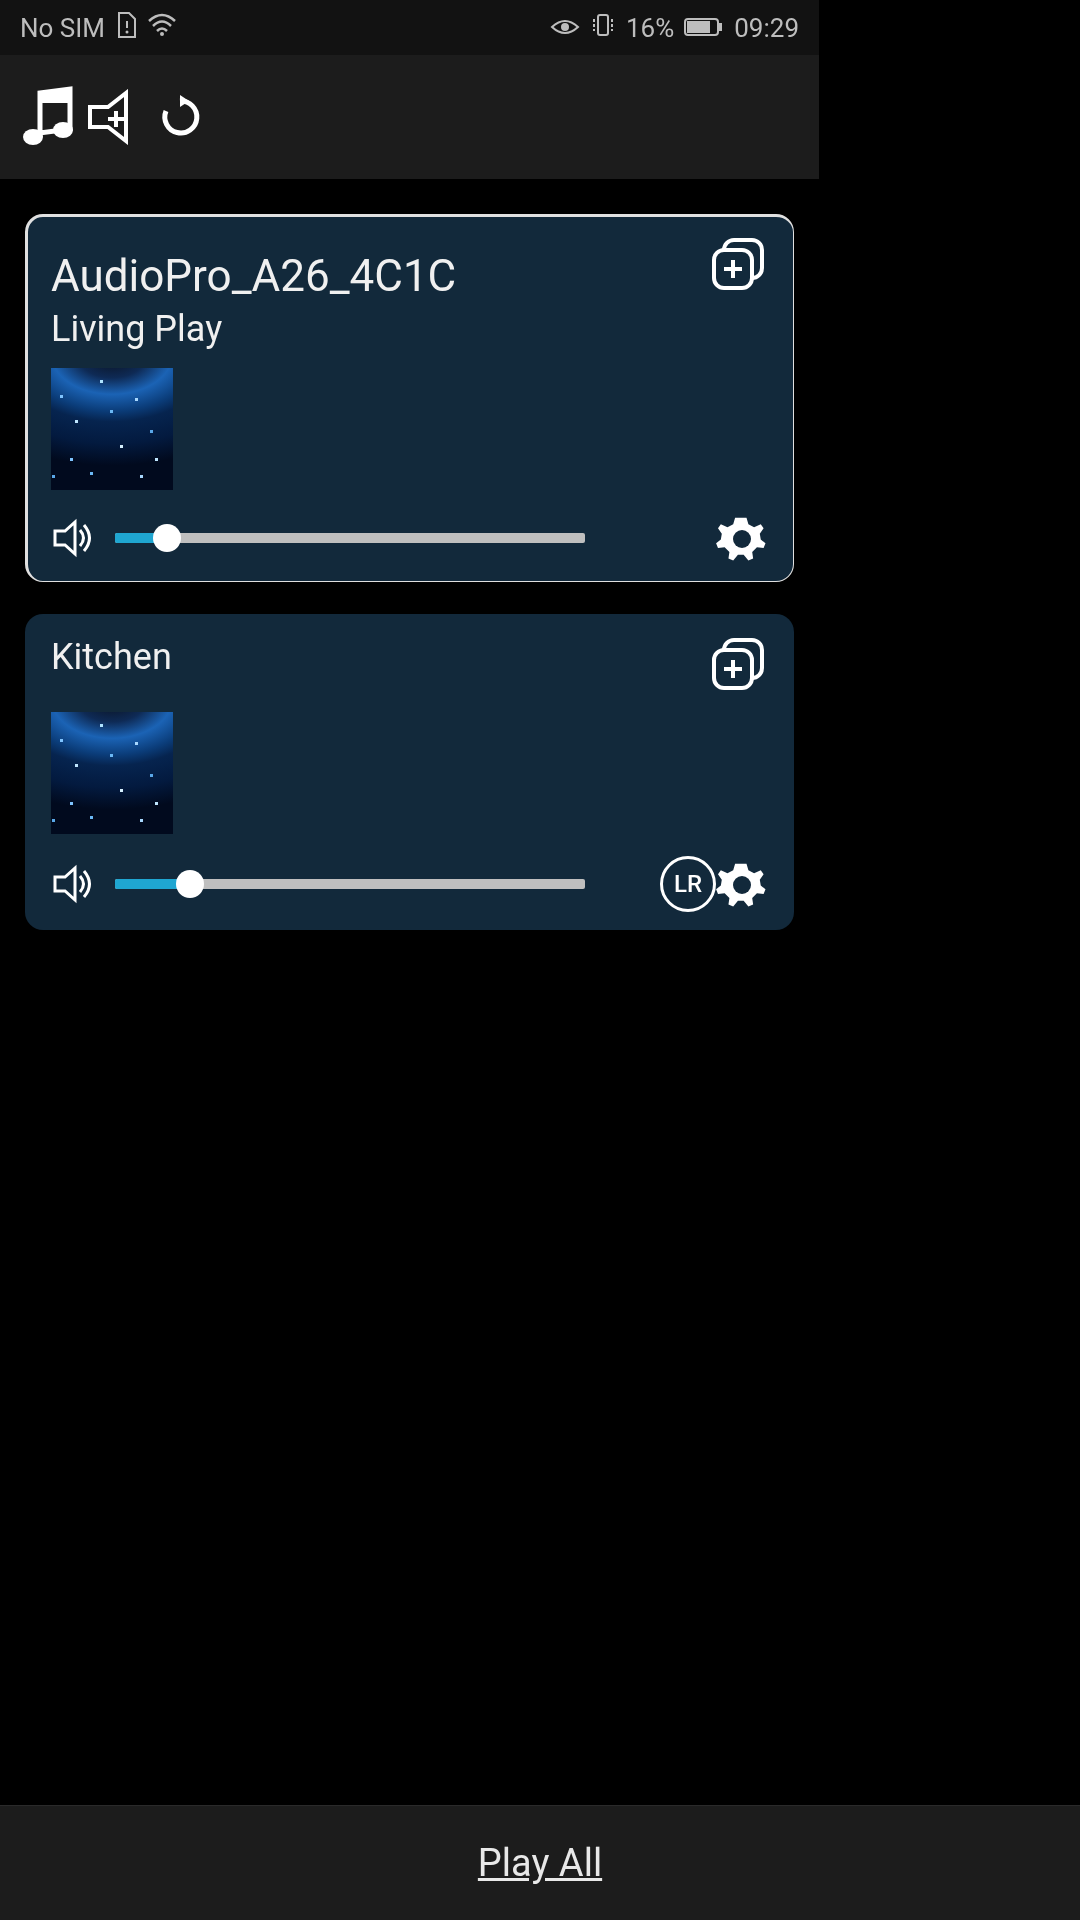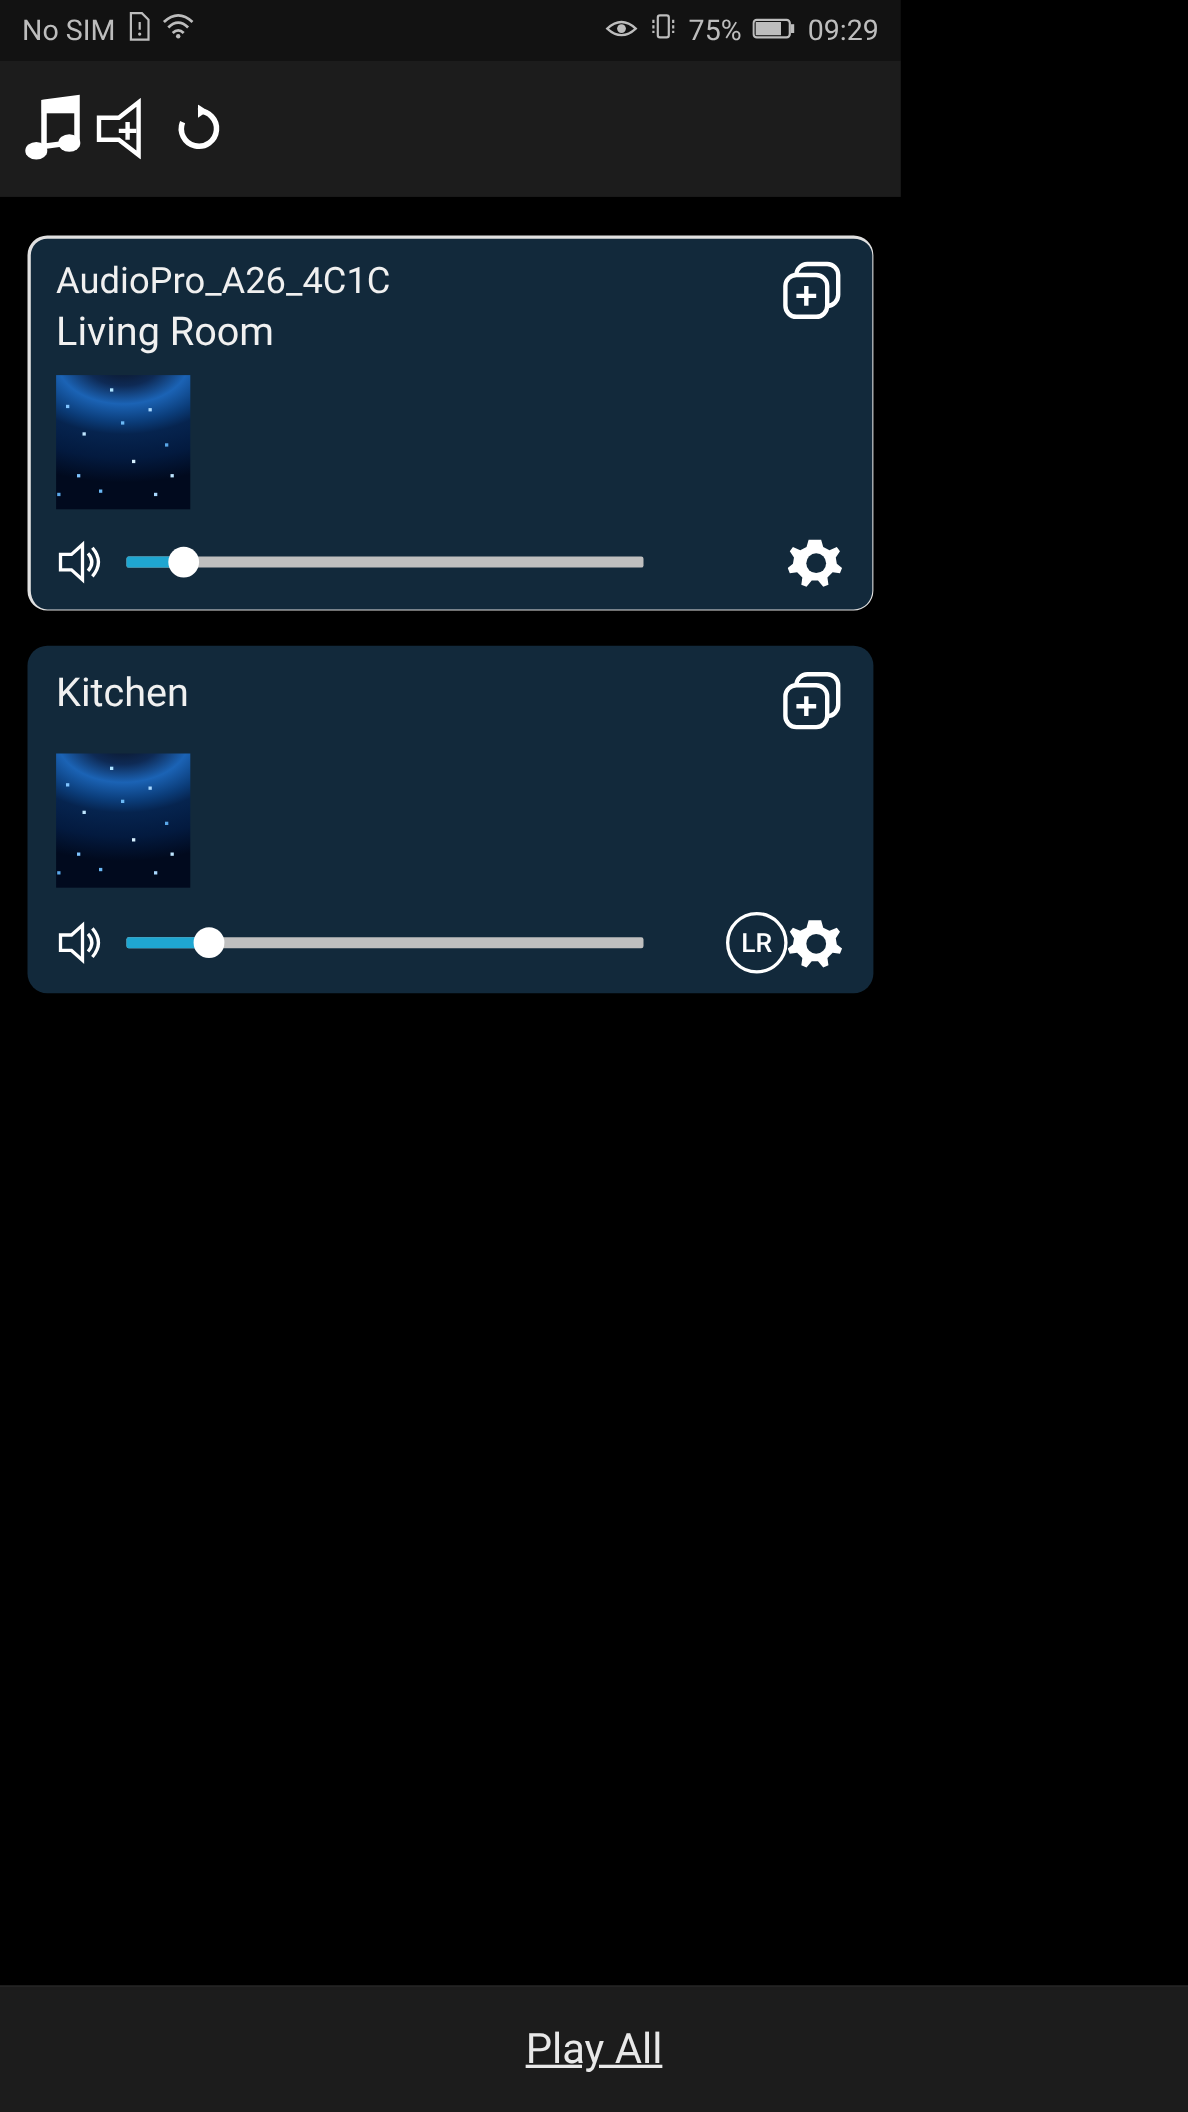--- a/index.html
+++ b/index.html
@@ -71,23 +71,24 @@
   }
   .card-top {
     display: flex;
     justify-content: space-between;
     align-items: flex-start;
   }
   .speaker-titles {
     flex: 1;
   }
   .speaker-device {
-    font-size: 33px;
+    font-size: 44px;
     color: #f0f0f0;
     margin-bottom: 6px;
+    margin-top: 14px;
   }
   .speaker-room {
     font-size: 36px;
     color: #f0f0f0;
   }
   .addgroup-btn {
     width: 58px;
     height: 58px;
   }
   .album-art {
@@ -220,21 +221,21 @@
         <circle cx="15" cy="10" r="4" fill="#bdbdbd"></circle>
       </svg>
     </span>
     <span>
       <svg width="26" height="26" viewBox="0 0 26 26">
         <rect x="8" y="3" width="10" height="20" rx="2" stroke="#bdbdbd" stroke-width="2" fill="none"></rect>
         <line x1="4" y1="7" x2="4" y2="19" stroke="#bdbdbd" stroke-width="2" stroke-dasharray="3 2"></line>
         <line x1="22" y1="7" x2="22" y2="19" stroke="#bdbdbd" stroke-width="2" stroke-dasharray="3 2"></line>
       </svg>
     </span>
-    <span>75%</span>
+    <span>16%</span>
     <span>
       <svg width="40" height="20" viewBox="0 0 40 20">
         <rect x="1" y="2" width="33" height="16" rx="3" stroke="#bdbdbd" stroke-width="2" fill="none"></rect>
         <rect x="3" y="4" width="23" height="12" fill="#bdbdbd"></rect>
         <rect x="35" y="6" width="3" height="8" fill="#bdbdbd"></rect>
       </svg>
     </span>
     <span>09:29</span>
   </div>
 </div>
@@ -262,21 +263,21 @@
     </svg>
   </div>
 </div>
 
 <div class="content">
 
   <div class="speaker-card selected">
     <div class="card-top">
       <div class="speaker-titles">
         <div class="speaker-device">AudioPro_A26_4C1C</div>
-        <div class="speaker-room">Living Room</div>
+        <div class="speaker-room">Living Play</div>
       </div>
       <div class="addgroup-btn">
         <svg width="58" height="58" viewBox="0 0 58 58">
           <rect x="14" y="4" width="38" height="38" rx="10" stroke="#fff" stroke-width="4" fill="none"></rect>
           <rect x="4" y="14" width="38" height="38" rx="10" stroke="#fff" stroke-width="4" fill="#12293b"></rect>
           <line x1="23" y1="24" x2="23" y2="42" stroke="#fff" stroke-width="4"></line>
           <line x1="14" y1="33" x2="32" y2="33" stroke="#fff" stroke-width="4"></line>
         </svg>
       </div>
     </div>

